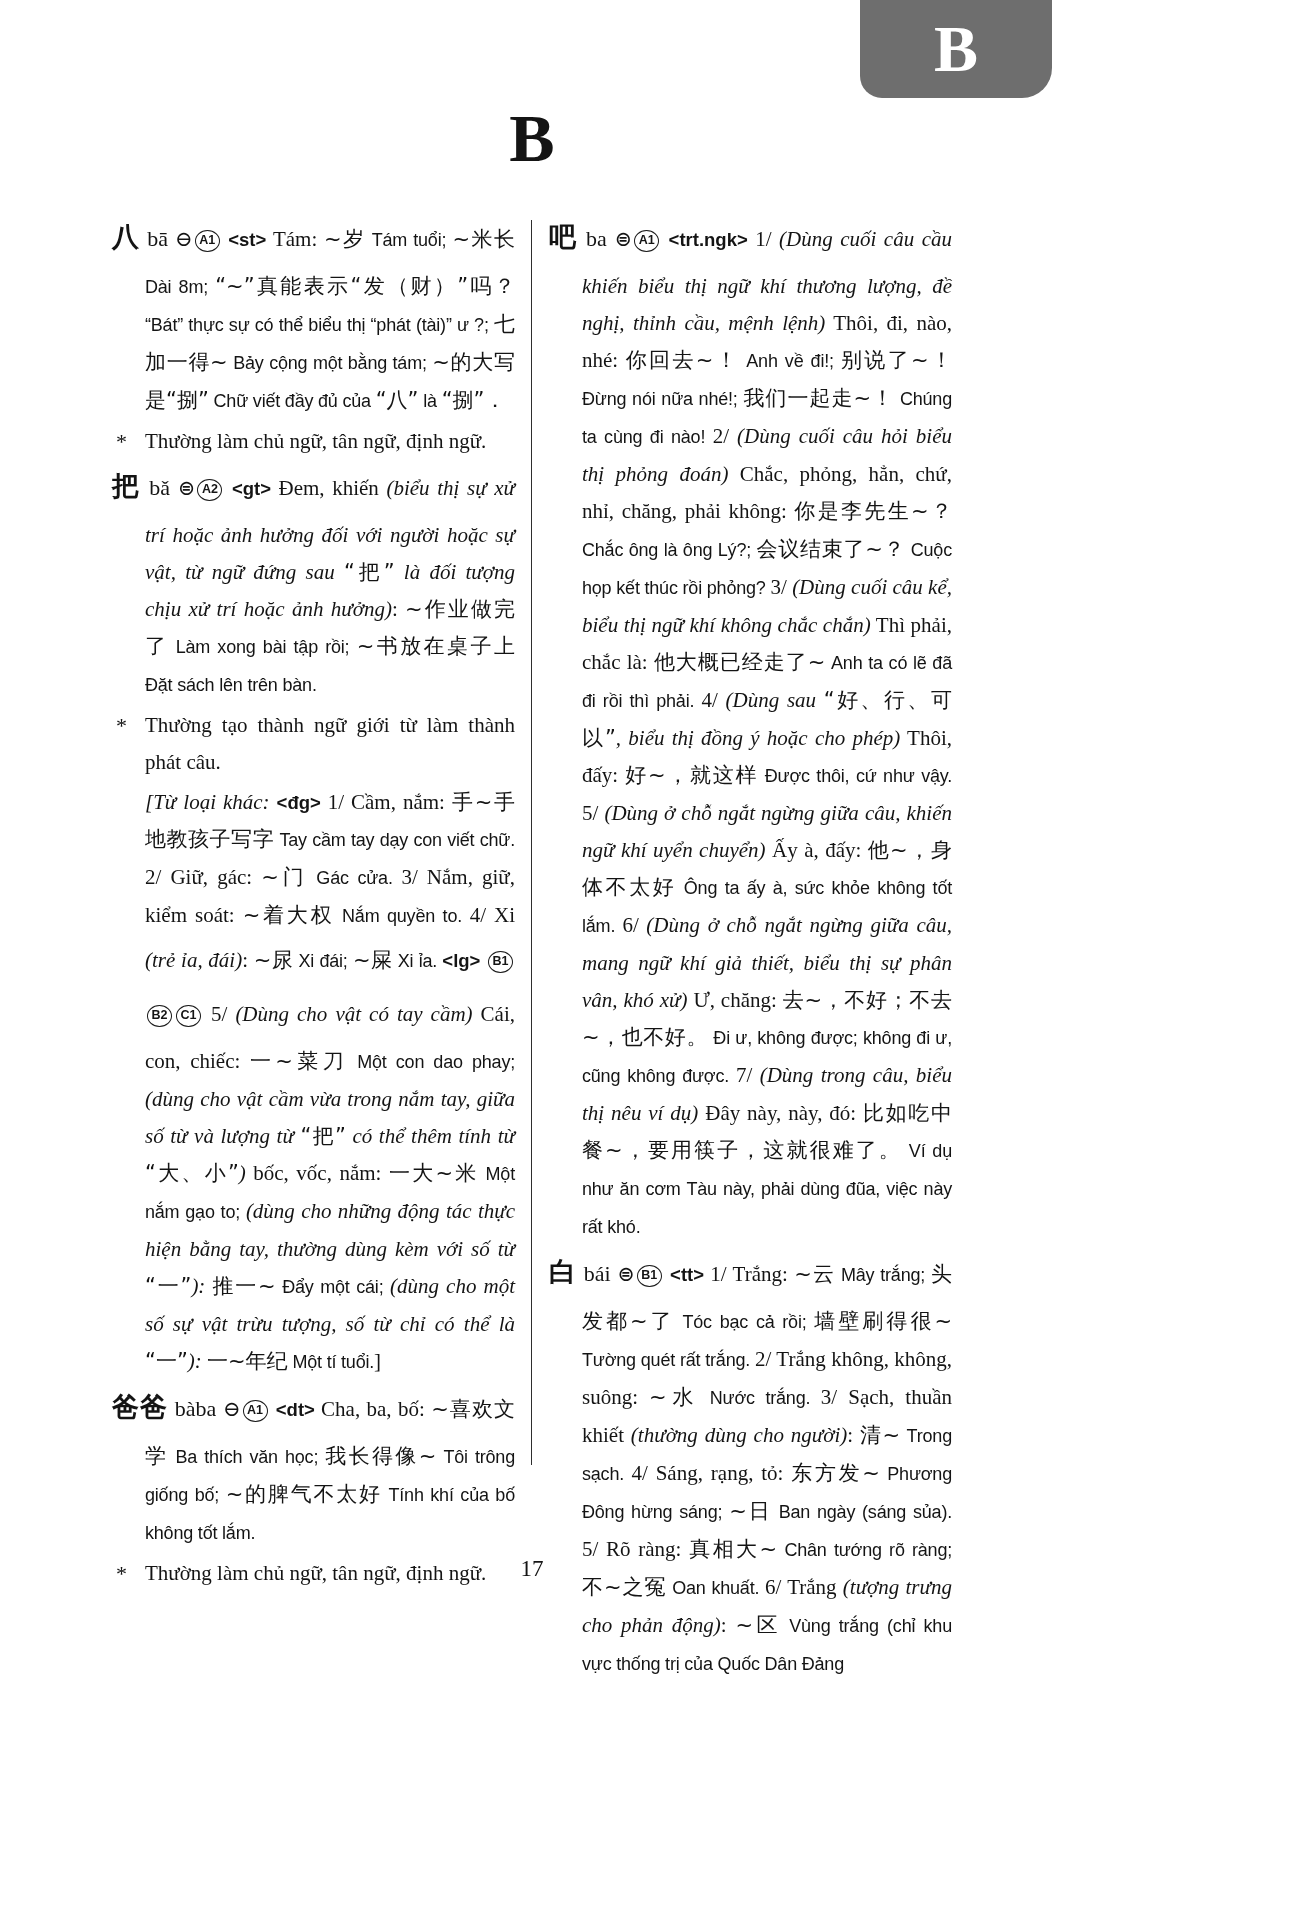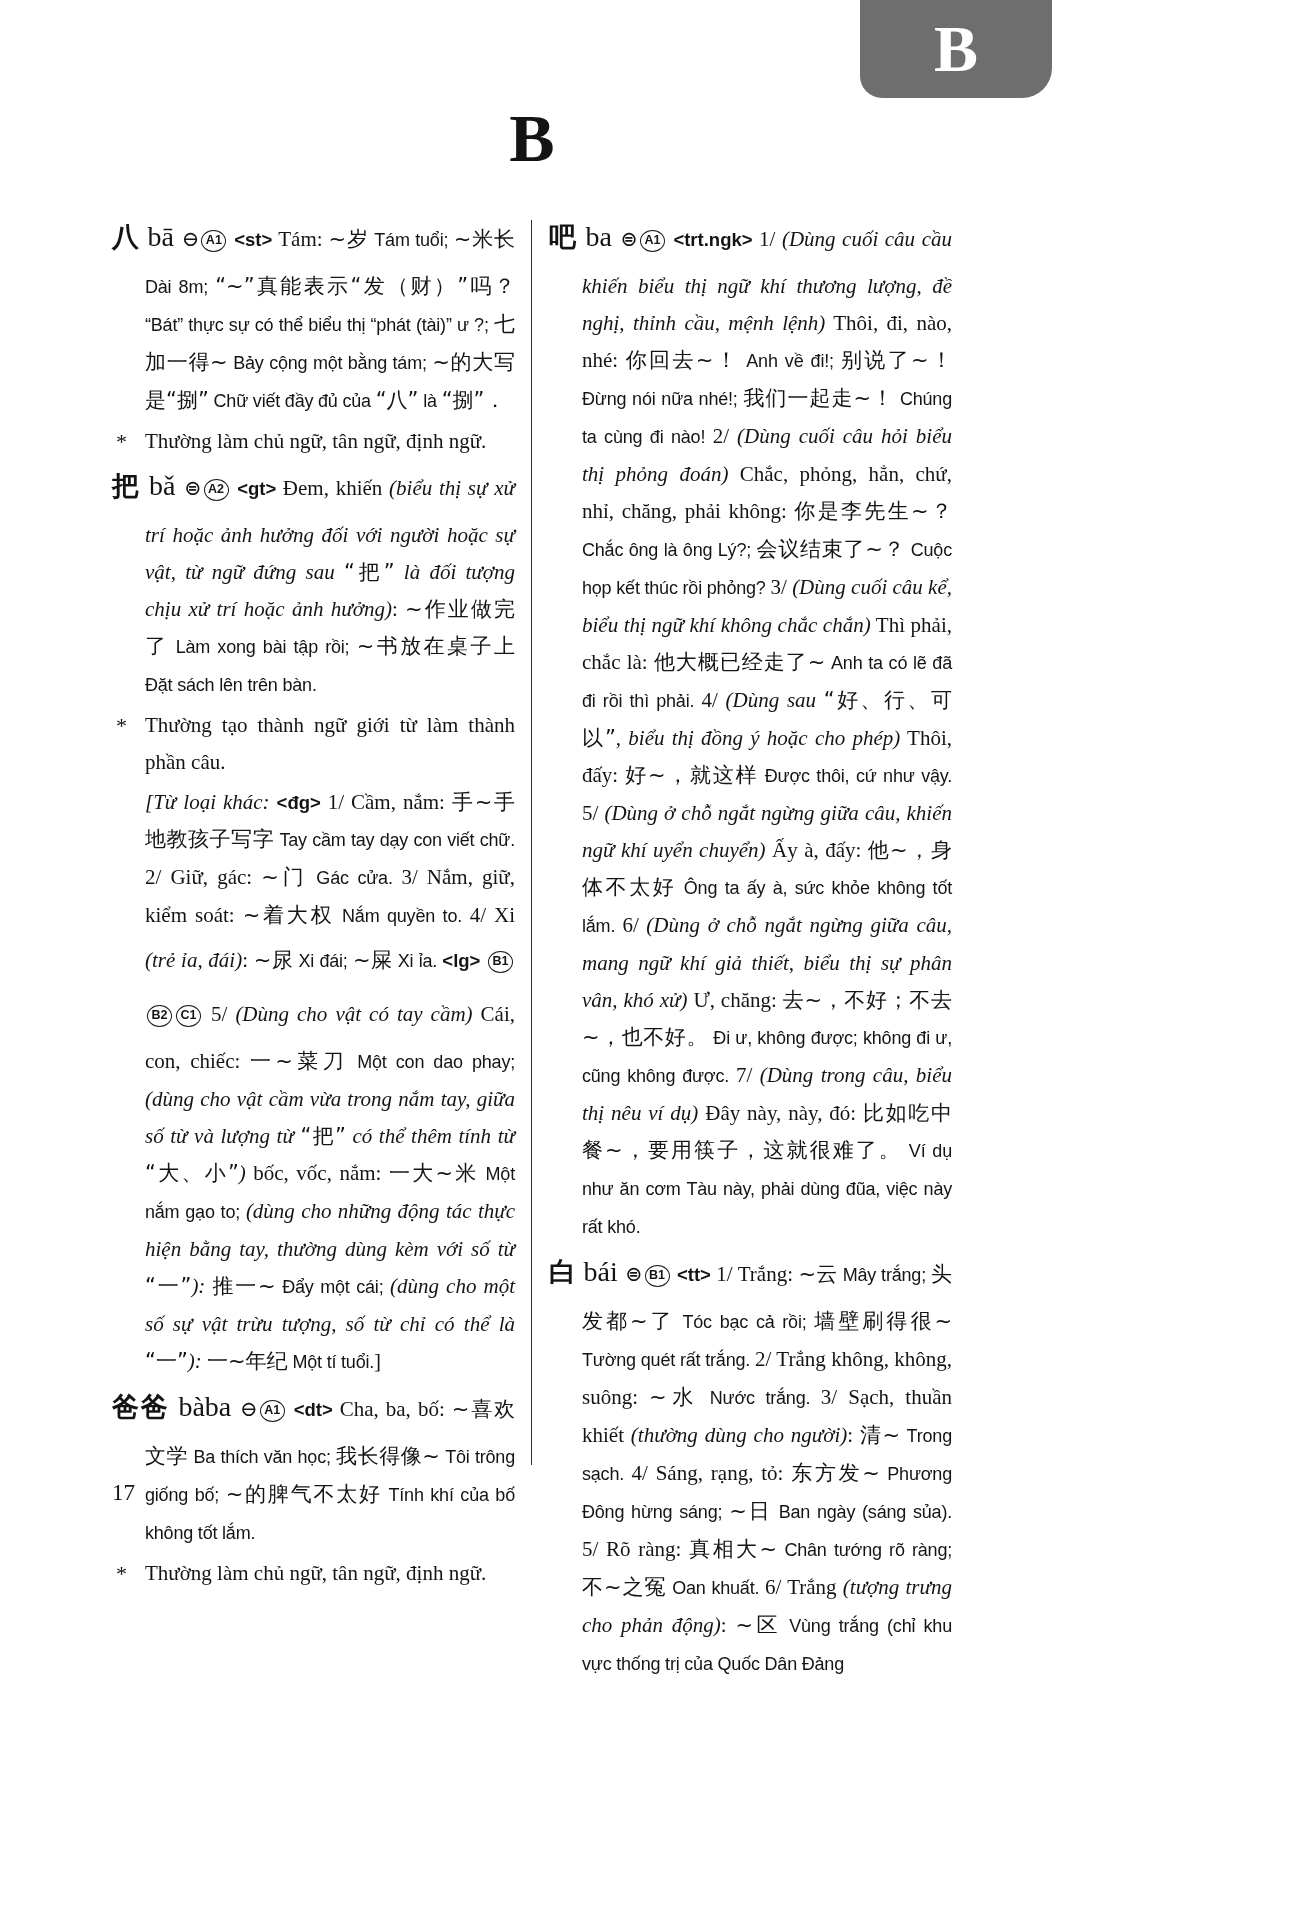--- a/index.html
+++ b/index.html
@@ -21,51 +21,51 @@
   .column{width:403px;}
   .col-divider{position:absolute;left:531px;top:220px;width:1px;height:1245px;background:#2e2e2e;}
 
   p.entry{margin:0 0 3px 0;text-align:justify;font-size:21px;line-height:37px;}
   .entry-headword{padding-left:33px;text-indent:-33px;}
   .entry-block{padding-left:33px;}
   .entry-note{padding-left:33px;position:relative;}
   .entry-note .star{position:absolute;left:4px;top:0;font-size:22px;}
 
   .seg-hw{font-weight:bold;font-size:27px;font-family:"DejaVu Sans","Liberation Sans",sans-serif;}
-  .seg-py{font-size:28px;}
+  .seg-py{font-size:22px;}
   .seg-circ{font-size:21px;}
   .badge{display:inline-block;border:1.5px solid #1a1a1a;border-radius:50%;min-width:17px;height:20px;
          line-height:19px;padding:0 3px;margin:16px 2px;text-indent:0;text-align:center;
          font-family:"Liberation Sans","DejaVu Sans",sans-serif;font-size:12.5px;font-weight:bold;
          vertical-align:2px;}
   .seg-pos{font-family:Liberation Sans, sans-serif;font-weight:bold;font-size:18.5px;}
   .seg-t{}
   .seg-i{font-style:italic;}
   .seg-zh{font-size:21px;font-family:"DejaVu Sans","Liberation Sans",sans-serif;}
   .seg-v{font-family:"Liberation Sans","DejaVu Sans",sans-serif;font-weight:normal;font-size:18px;letter-spacing:-0.2px;}
 
-  .page-number{position:absolute;left:112px;top:1480px;width:840px;text-align:left;font-size:23px;}
+  .page-number{position:absolute;left:112px;top:1556px;width:840px;text-align:center;font-size:23px;}
 </style>
 </head>
 <body>
 
 <div class="page">
 
   <div class="section-tab">
     <span class="tab-letter">B</span>
   </div>
 
   <div class="section-heading">B</div>
 
   <div class="content">
     <div class="column">
         <p class="entry entry-headword"><span class="seg-hw">八</span><span class="seg-py">  bā </span><span class="seg-circ">⊖</span><span class="badge">A1</span><span class="seg-pos"> &lt;st&gt; </span><span class="seg-t">Tám: </span><span class="seg-zh">~岁</span><span class="seg-v"> Tám tuổi; </span><span class="seg-zh">~米长</span><span class="seg-v"> Dài 8m; </span><span class="seg-zh">“~”真能表示“发（财）”吗？</span><span class="seg-v"> “Bát” thực sự có thể biểu thị “phát (tài)” ư ?; </span><span class="seg-zh">七加一得~</span><span class="seg-v"> Bảy cộng một bằng tám; </span><span class="seg-zh">~的大写是“捌”</span><span class="seg-v"> Chữ viết đầy đủ của </span><span class="seg-zh">“八”</span><span class="seg-v"> là </span><span class="seg-zh">“捌”．</span></p>
         <p class="entry entry-note"><span class="star">*</span><span class="seg-t">Thường làm chủ ngữ, tân ngữ, định ngữ.</span></p>
         <p class="entry entry-headword"><span class="seg-hw">把</span><span class="seg-py">  bǎ </span><span class="seg-circ">⊜</span><span class="badge">A2</span><span class="seg-pos"> &lt;gt&gt; </span><span class="seg-t">Đem, khiến </span><span class="seg-i">(biểu thị sự xử trí hoặc ảnh hưởng đối với người hoặc sự vật, từ ngữ đứng sau </span><span class="seg-zh">“把”</span><span class="seg-i"> là đối tượng chịu xử trí hoặc ảnh hưởng)</span><span class="seg-t">: </span><span class="seg-zh">~作业做完了</span><span class="seg-v"> Làm xong bài tập rồi; </span><span class="seg-zh">~书放在桌子上</span><span class="seg-v"> Đặt sách lên trên bàn.</span></p>
-        <p class="entry entry-note"><span class="star">*</span><span class="seg-t">Thường tạo thành ngữ giới từ làm thành phần câu.</span></p>
+        <p class="entry entry-note"><span class="star">*</span><span class="seg-t">Thường tạo thành ngữ giới từ làm thành phát câu.</span></p>
         <p class="entry entry-block"><span class="seg-i">[Từ loại khác: </span><span class="seg-pos">&lt;đg&gt; </span><span class="seg-t">1/ Cầm, nắm: </span><span class="seg-zh">手~手地教孩子写字</span><span class="seg-v"> Tay cầm tay dạy con viết chữ. </span><span class="seg-t">2/ Giữ, gác: </span><span class="seg-zh">~门</span><span class="seg-v"> Gác cửa. </span><span class="seg-t">3/ Nắm, giữ, kiểm soát: </span><span class="seg-zh">~着大权</span><span class="seg-v"> Nắm quyền to. </span><span class="seg-t">4/ Xi </span><span class="seg-i">(trẻ ỉa, đái)</span><span class="seg-t">: </span><span class="seg-zh">~尿</span><span class="seg-v"> Xi đái; </span><span class="seg-zh">~屎</span><span class="seg-v"> Xi ỉa. </span><span class="seg-pos">&lt;lg&gt; </span><span class="badge">B1</span><span class="badge">B2</span><span class="badge">C1</span><span class="seg-t"> 5/ </span><span class="seg-i">(Dùng cho vật có tay cầm)</span><span class="seg-t"> Cái, con, chiếc: </span><span class="seg-zh">一~菜刀</span><span class="seg-v"> Một con dao phay; </span><span class="seg-i">(dùng cho vật cầm vừa trong nắm tay, giữa số từ và lượng từ </span><span class="seg-zh">“把”</span><span class="seg-i"> có thể thêm tính từ </span><span class="seg-zh">“大、小”</span><span class="seg-i">) </span><span class="seg-t">bốc, vốc, nắm: </span><span class="seg-zh">一大~米</span><span class="seg-v"> Một nắm gạo to; </span><span class="seg-i">(dùng cho những động tác thực hiện bằng tay, thường dùng kèm với số từ </span><span class="seg-zh">“一”</span><span class="seg-i">): </span><span class="seg-zh">推一~</span><span class="seg-v"> Đẩy một cái; </span><span class="seg-i">(dùng cho một số sự vật trừu tượng, số từ chỉ có thể là </span><span class="seg-zh">“一”</span><span class="seg-i">): </span><span class="seg-zh">一~年纪</span><span class="seg-v"> Một tí tuổi.</span><span class="seg-t">]</span></p>
         <p class="entry entry-headword"><span class="seg-hw">爸爸</span><span class="seg-py">  bàba </span><span class="seg-circ">⊖</span><span class="badge">A1</span><span class="seg-pos"> &lt;dt&gt; </span><span class="seg-t">Cha, ba, bố: </span><span class="seg-zh">~喜欢文学</span><span class="seg-v"> Ba thích văn học; </span><span class="seg-zh">我长得像~</span><span class="seg-v"> Tôi trông giống bố; </span><span class="seg-zh">~的脾气不太好</span><span class="seg-v"> Tính khí của bố không tốt lắm.</span></p>
         <p class="entry entry-note"><span class="star">*</span><span class="seg-t">Thường làm chủ ngữ, tân ngữ, định ngữ.</span></p>
       </div>
     <div class="column">
         <p class="entry entry-headword"><span class="seg-hw">吧</span><span class="seg-py">  ba </span><span class="seg-circ">⊜</span><span class="badge">A1</span><span class="seg-pos"> &lt;trt.ngk&gt; </span><span class="seg-t">1/ </span><span class="seg-i">(Dùng cuối câu cầu khiến biểu thị ngữ khí thương lượng, đề nghị, thỉnh cầu, mệnh lệnh)</span><span class="seg-t"> Thôi, đi, nào, nhé: </span><span class="seg-zh">你回去~！</span><span class="seg-v"> Anh về đi!; </span><span class="seg-zh">别说了~！</span><span class="seg-v"> Đừng nói nữa nhé!; </span><span class="seg-zh">我们一起走~！</span><span class="seg-v"> Chúng ta cùng đi nào! </span><span class="seg-t">2/ </span><span class="seg-i">(Dùng cuối câu hỏi biểu thị phỏng đoán)</span><span class="seg-t"> Chắc, phỏng, hẳn, chứ, nhỉ, chăng, phải không: </span><span class="seg-zh">你是李先生~？</span><span class="seg-v"> Chắc ông là ông Lý?; </span><span class="seg-zh">会议结束了~？</span><span class="seg-v"> Cuộc họp kết thúc rồi phỏng? </span><span class="seg-t">3/ </span><span class="seg-i">(Dùng cuối câu kể, biểu thị ngữ khí không chắc chắn)</span><span class="seg-t"> Thì phải, chắc là: </span><span class="seg-zh">他大概已经走了~</span><span class="seg-v"> Anh ta có lẽ đã đi rồi thì phải. </span><span class="seg-t">4/ </span><span class="seg-i">(Dùng sau </span><span class="seg-zh">“好、行、可以”</span><span class="seg-i">, biểu thị đồng ý hoặc cho phép)</span><span class="seg-t"> Thôi, đấy: </span><span class="seg-zh">好~，就这样</span><span class="seg-v"> Được thôi, cứ như vậy. </span><span class="seg-t">5/ </span><span class="seg-i">(Dùng ở chỗ ngắt ngừng giữa câu, khiến ngữ khí uyển chuyển)</span><span class="seg-t"> Ấy à, đấy: </span><span class="seg-zh">他~，身体不太好</span><span class="seg-v"> Ông ta ấy à, sức khỏe không tốt lắm. </span><span class="seg-t">6/ </span><span class="seg-i">(Dùng ở chỗ ngắt ngừng giữa câu, mang ngữ khí giả thiết, biểu thị sự phân vân, khó xử)</span><span class="seg-t"> Ư, chăng: </span><span class="seg-zh">去~，不好；不去~，也不好。</span><span class="seg-v"> Đi ư, không được; không đi ư, cũng không được. </span><span class="seg-t">7/ </span><span class="seg-i">(Dùng trong câu, biểu thị nêu ví dụ)</span><span class="seg-t"> Đây này, này, đó: </span><span class="seg-zh">比如吃中餐~，要用筷子，这就很难了。</span><span class="seg-v"> Ví dụ như ăn cơm Tàu này, phải dùng đũa, việc này rất khó.</span></p>
         <p class="entry entry-headword"><span class="seg-hw">白</span><span class="seg-py">  bái </span><span class="seg-circ">⊜</span><span class="badge">B1</span><span class="seg-pos"> &lt;tt&gt; </span><span class="seg-t">1/ Trắng: </span><span class="seg-zh">~云</span><span class="seg-v"> Mây trắng; </span><span class="seg-zh">头发都~了</span><span class="seg-v"> Tóc bạc cả rồi; </span><span class="seg-zh">墙壁刷得很~</span><span class="seg-v"> Tường quét rất trắng. </span><span class="seg-t">2/ Trắng không, không, suông: </span><span class="seg-zh">~水</span><span class="seg-v"> Nước trắng. </span><span class="seg-t">3/ Sạch, thuần khiết </span><span class="seg-i">(thường dùng cho người)</span><span class="seg-t">: </span><span class="seg-zh">清~</span><span class="seg-v"> Trong sạch. </span><span class="seg-t">4/ Sáng, rạng, tỏ: </span><span class="seg-zh">东方发~</span><span class="seg-v"> Phương Đông hừng sáng; </span><span class="seg-zh">~日</span><span class="seg-v"> Ban ngày (sáng sủa). </span><span class="seg-t">5/ Rõ ràng: </span><span class="seg-zh">真相大~</span><span class="seg-v"> Chân tướng rõ ràng; </span><span class="seg-zh">不~之冤</span><span class="seg-v"> Oan khuất. </span><span class="seg-t">6/ Trắng </span><span class="seg-i">(tượng trưng cho phản động)</span><span class="seg-t">: </span><span class="seg-zh">~区</span><span class="seg-v"> Vùng trắng (chỉ khu vực thống trị của Quốc Dân Đảng</span></p>
       </div>
   </div>
 

